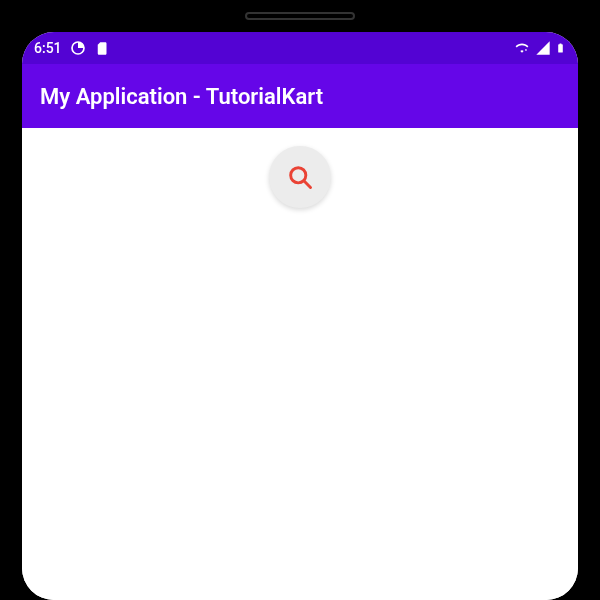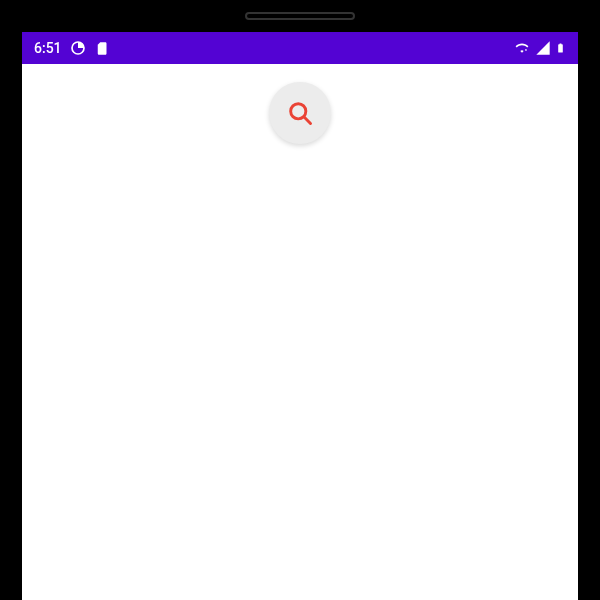--- a/index.html
+++ b/index.html
@@ -28,20 +28,21 @@
       border-radius: 6px;
     }
     .screen {
       position: absolute;
       top: 32px;
       left: 22px;
       right: 22px;
       bottom: 0;
       background: #fff;
       overflow: hidden;
+      border-radius: 32px;
     }
     .status-bar {
       height: 32px;
       background: #5303d3;
       color: #fff;
       display: flex;
       align-items: center;
       justify-content: space-between;
       padding: 0 12px;
       font-size: 14px;
@@ -124,20 +125,23 @@
             </svg>
         </span>
         <span class="icon">
           <svg viewBox="0 0 24 24" width="11" height="16" fill="#fff">
               <path d="M15.67 4H14V2h-4v2H8.33C7.6 4 7 4.6 7 5.33v15.33C7 21.4 7.6 22 8.33 22h7.33c.74 0 1.34-.6 1.34-1.33V5.33C17 4.6 16.4 4 15.67 4z"></path>
             </svg>
         </span>
       </div>
     </div>
 
+    <div class="app-bar">
+      <span>My Application - TutorialKart</span>
+    </div>
 
     <div class="content">
       <div class="fab">
         <span class="icon">
           <svg viewBox="0 0 24 24" fill="none" stroke="#EA4335" stroke-width="2.5">
             <circle cx="10.5" cy="10.5" r="6.5"></circle>
             <line x1="15.5" y1="15.5" x2="21" y2="21" stroke-linecap="round"></line>
           </svg>
         </span>
       </div>

